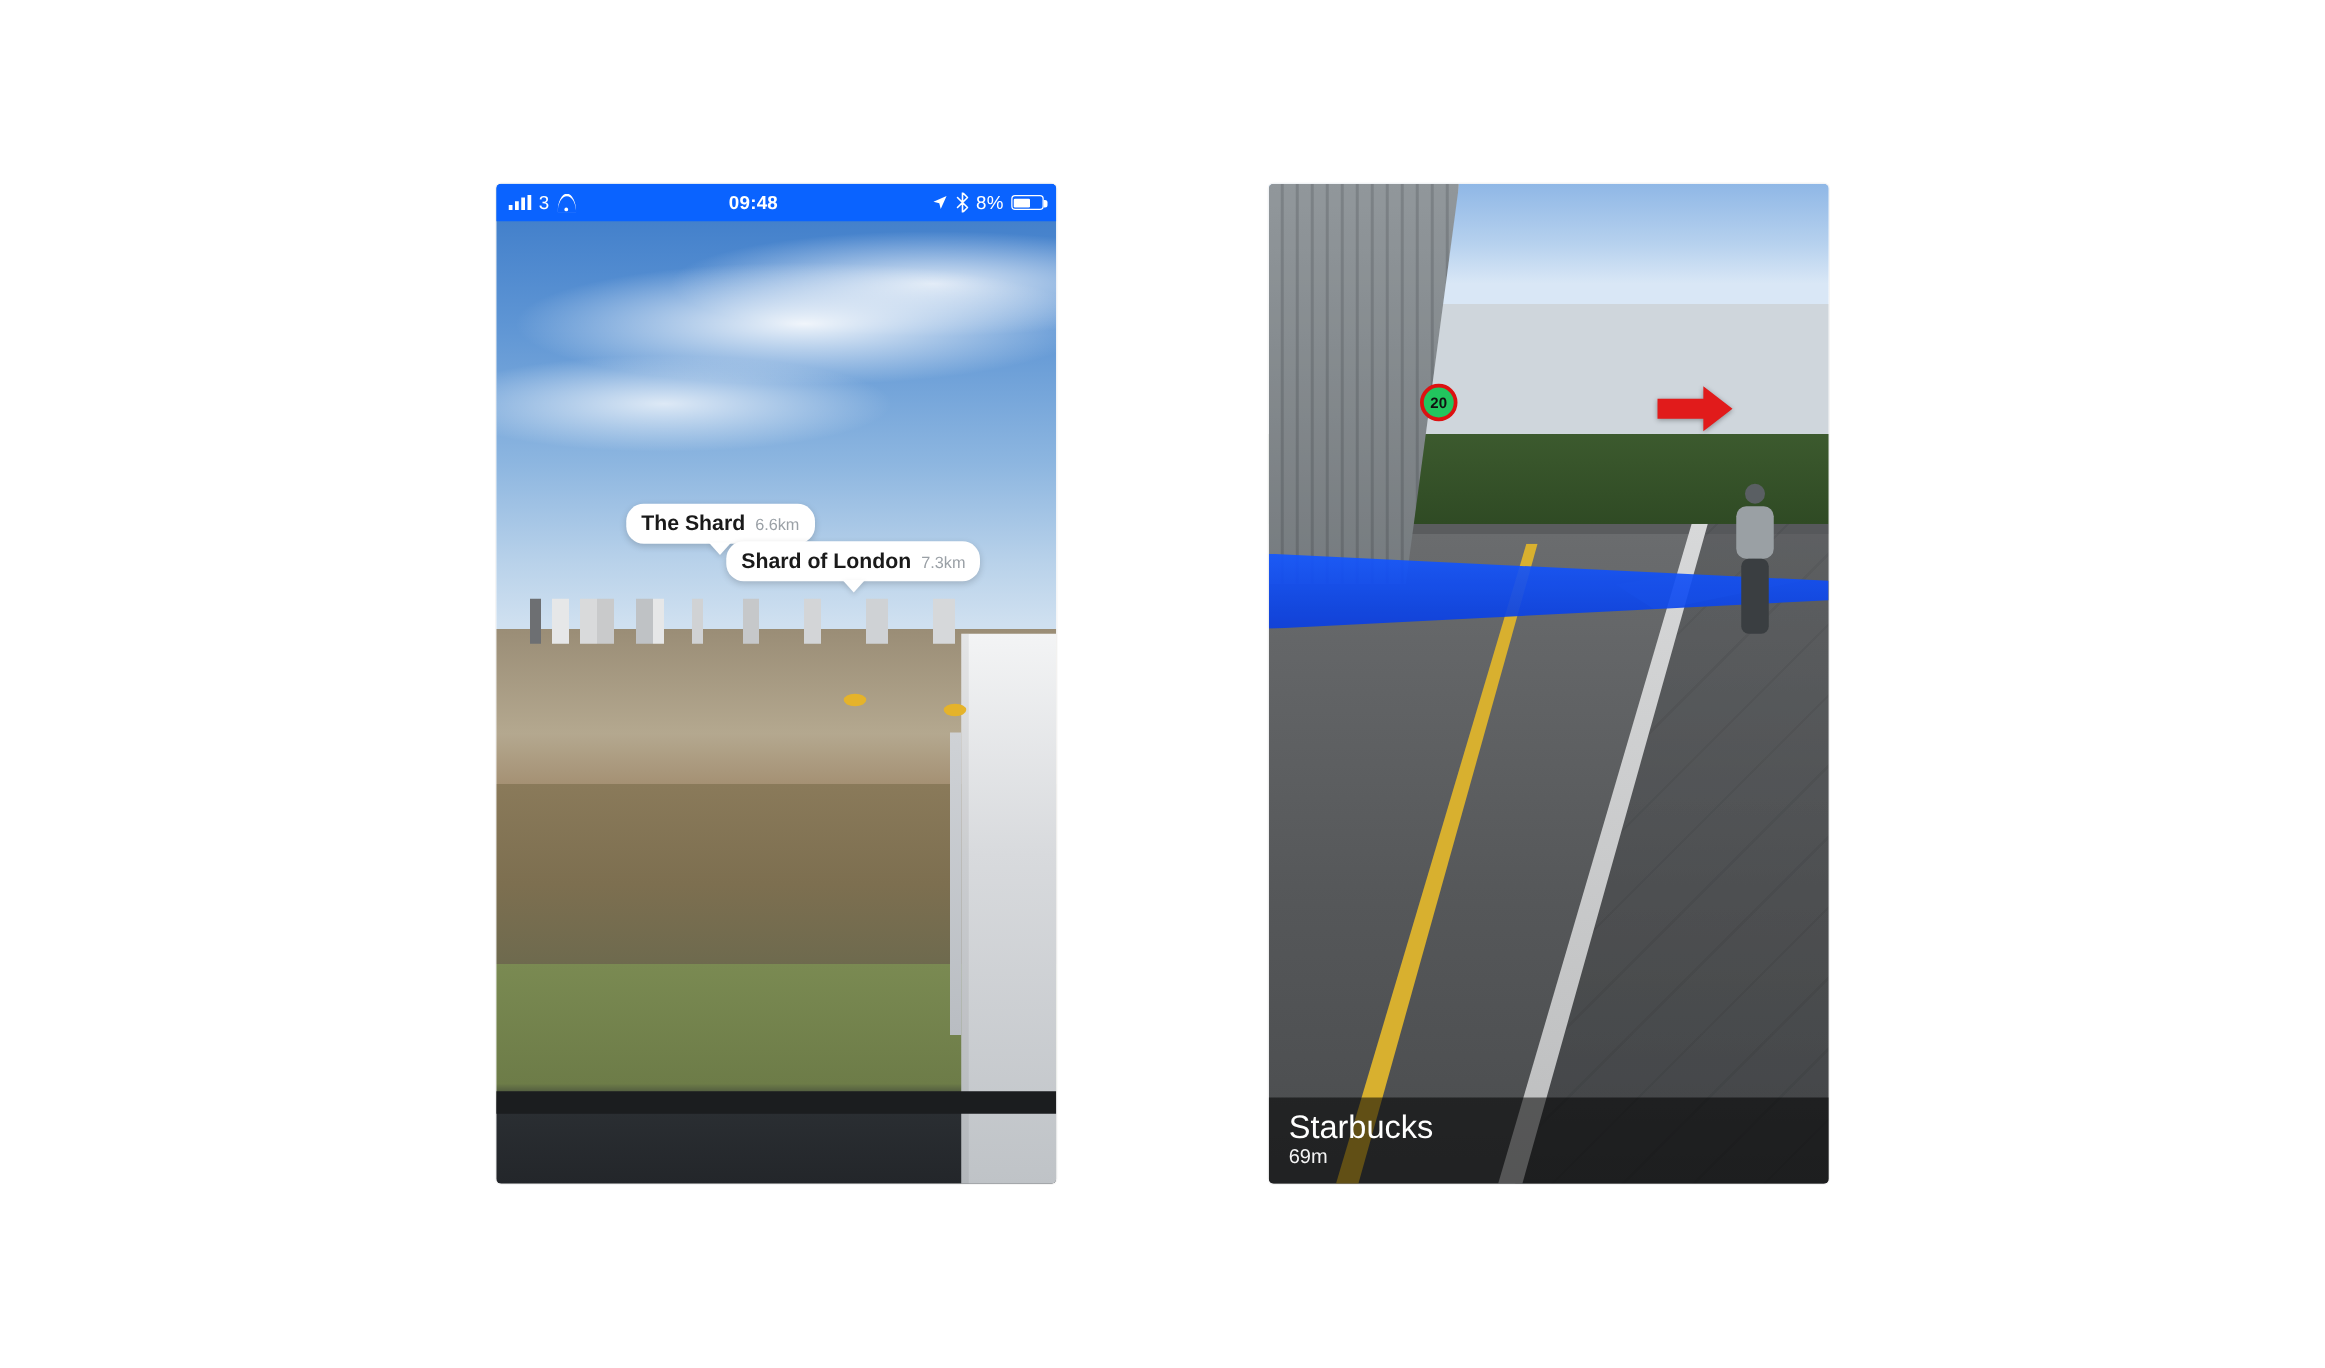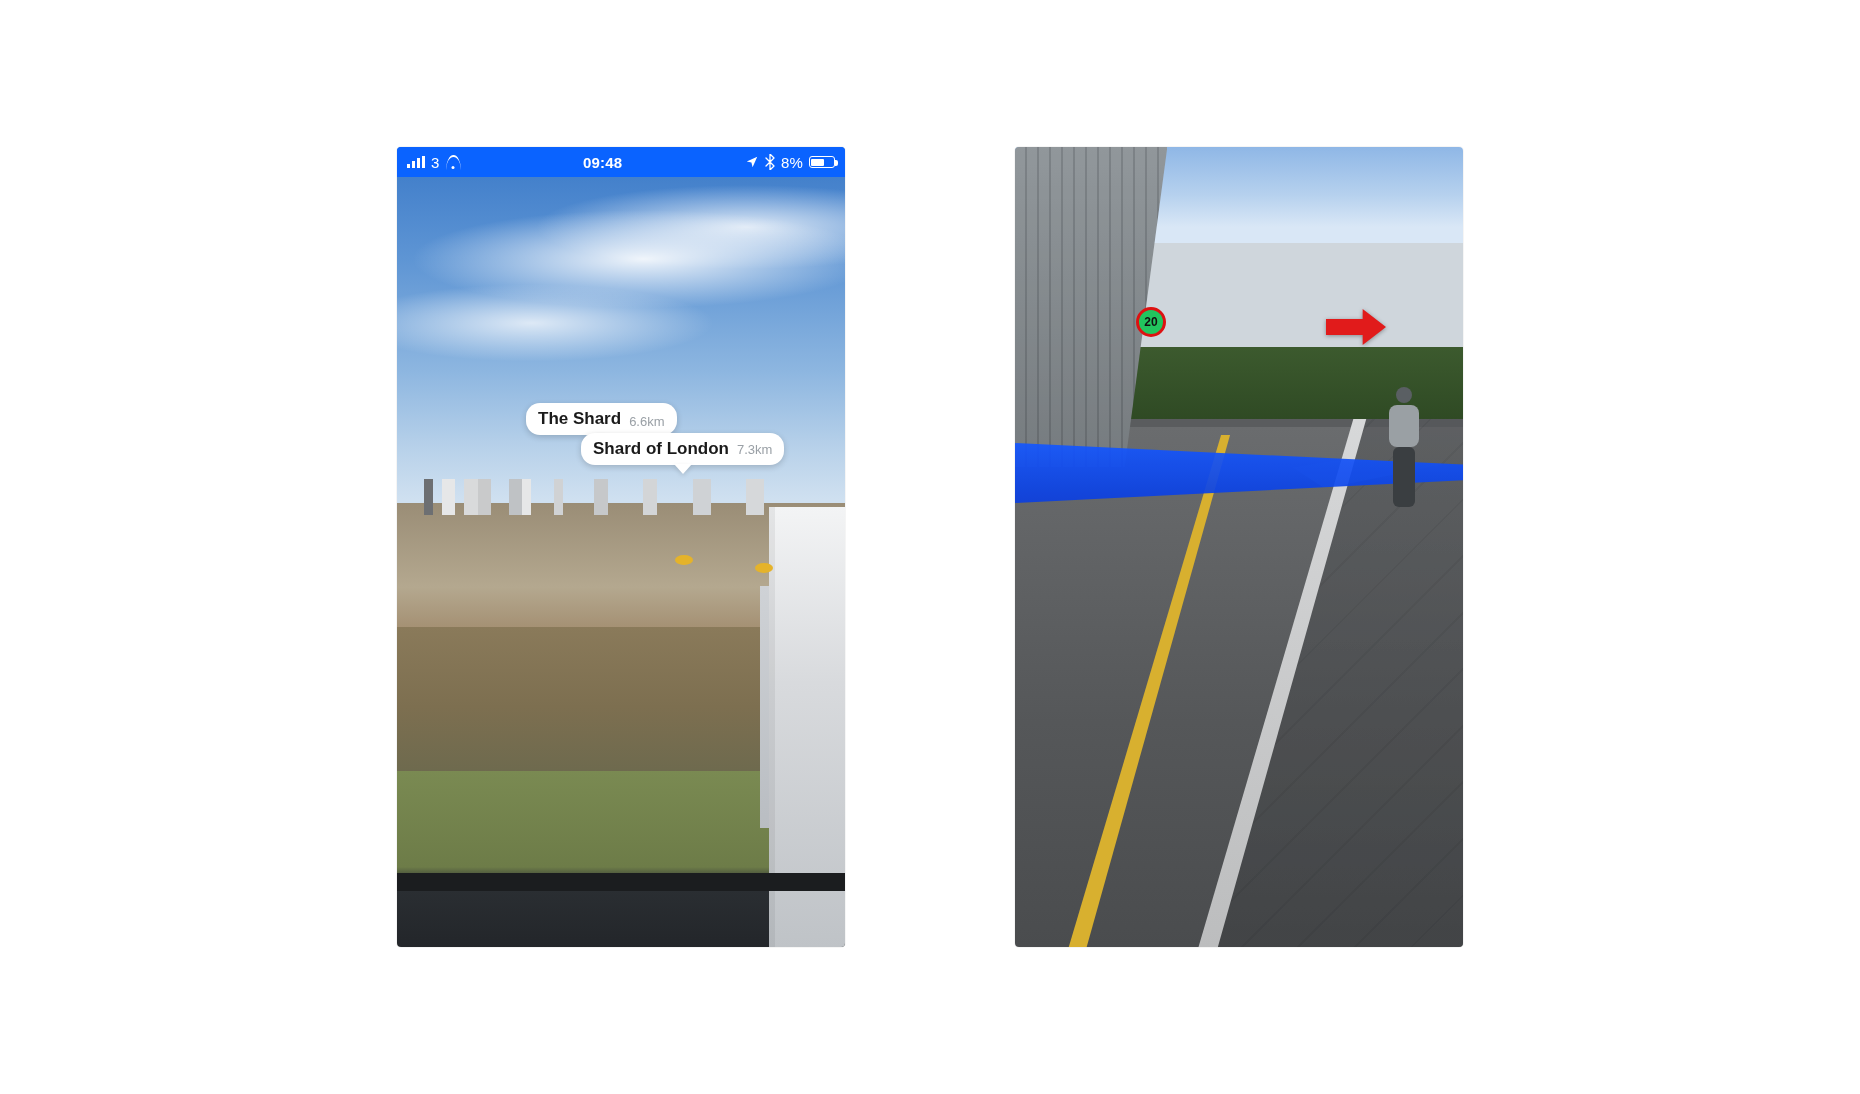--- a/index.html
+++ b/index.html
@@ -122,21 +122,21 @@
   .poi .name{ font-size:17px; font-weight:700; color:#1a1a1a; }
   .poi .dist{ font-size:13px; color:#9aa0a6; font-weight:500; }
   .poi .tail{
     position:absolute; left:50%; transform:translateX(-50%);
     bottom:-9px; width:0;height:0;
     border-left:9px solid transparent;
     border-right:9px solid transparent;
     border-top:10px solid #fff;
     filter: drop-shadow(0 2px 2px rgba(0,0,0,.12));
   }
-  .poi.shard{ top:256px; left:129px;align-items:flex-end; }
+  .poi.shard{ top:256px; left:104px; }
   .poi.city { top:286px; left:184px; }
 
   
   .phone-right .scene{
     position:absolute; inset:0;
     background:
       
       linear-gradient(#8fb7e6 0%, #b6d1ee 6%, #d9e7f6 10%, #d9e7f6 12%,
                       
                       #cfd6dc 12%, #cfd6dc 25%,
@@ -287,15 +287,19 @@
     <div class="sign20">
       <span>20</span>
     </div>
 
     <div class="ped">
       <div class="head"></div>
         <div class="pack"></div>
         <div class="legs"></div>
     </div>
 
+    <div class="dest-bar">
+      <div class="dname">Starbucks</div>
+      <div class="ddist">69m</div>
+    </div>
   </div>
 
 </div>
 
 </body></html>

